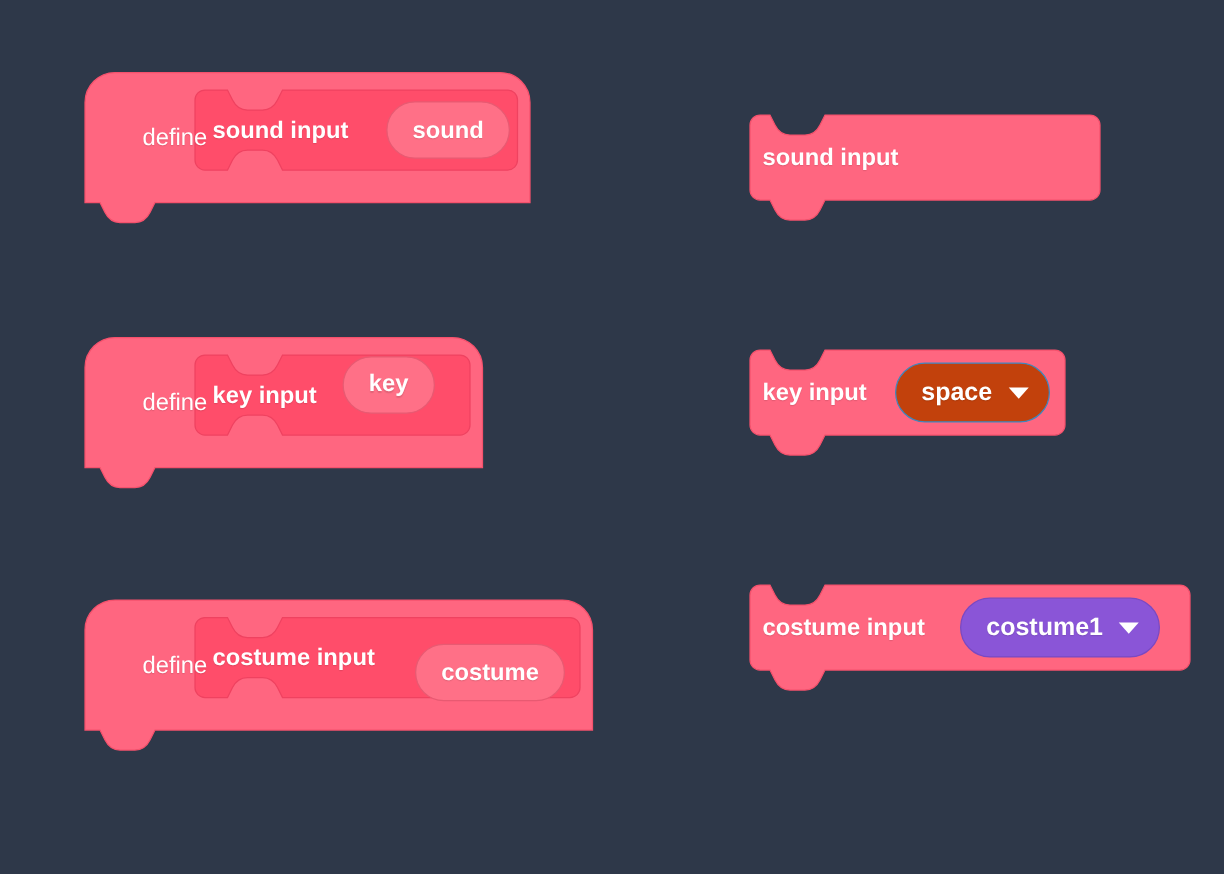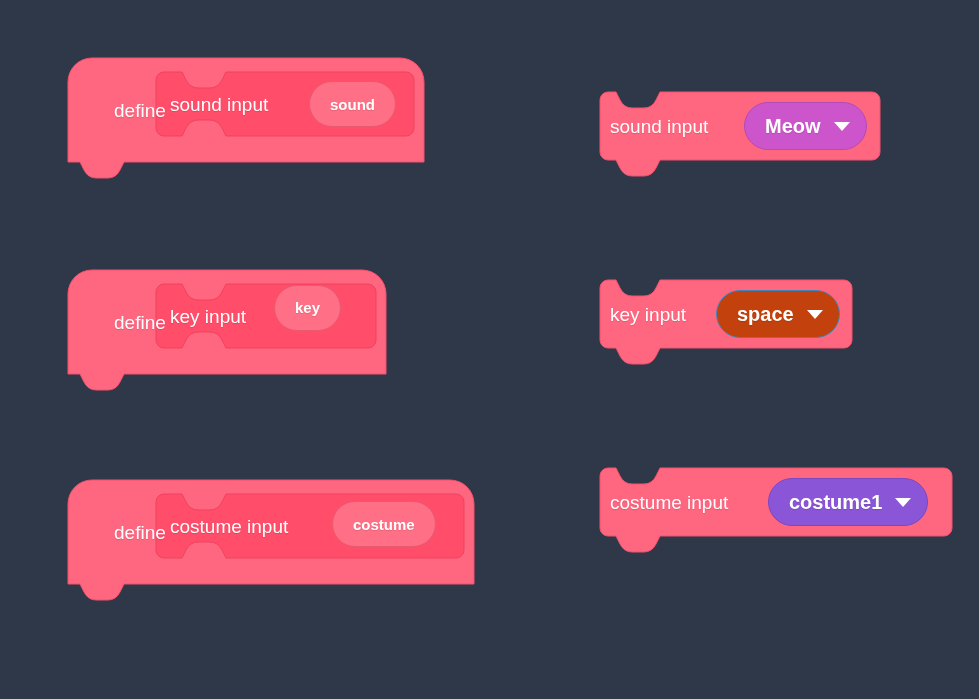--- a/index.html
+++ b/index.html
@@ -38,21 +38,21 @@
     top: 0;
     left: 0;
     display: flex;
     align-items: center;
   }
 
   
   .lbl {
     color: #ffffff;
     font-size: 19px;
-    font-weight: normal;
+    font-weight: bold;
     white-space: nowrap;
     line-height: 1;
     text-shadow: 0 1px 1px rgba(0,0,0,0.12);
   }
   .lbl.define-word {
     font-weight: normal;
     margin-left: 32px;
   }
 
   
@@ -61,21 +61,21 @@
     align-items: center;
     justify-content: center;
     height: 46px;
     border-radius: 23px;
     background: #FF7087;
     border: 1px solid #E85A72;
     box-sizing: border-box;
     padding: 0 20px;
   }
   .reporter .lbl {
-    font-size: 15px;
+    font-size: 19px;
     font-weight: bold;
   }
 
   
   .dropdown {
     display: inline-flex;
     align-items: center;
     justify-content: center;
     height: 48px;
     border-radius: 24px;
@@ -163,42 +163,36 @@
       <path d="M88,22 A8,8 0 0 1 96,14 L114,14 L118,22 Q122,30 130,30 L142,30 Q150,30 154,22 L158,14
                L388,14 A8,8 0 0 1 396,22 L396,70 A8,8 0 0 1 388,78 L158,78
                L154,70 Q150,62 142,62 L130,62 Q122,62 118,70 L114,78 L96,78 A8,8 0 0 1 88,70 Z" fill="#FF4D6A" stroke="#EF4260" stroke-width="1"></path>
     </svg>
     <div class="layer" style="left:14px; top:0; height:104px;">
       <span class="lbl define-word">define</span>
     </div>
     <div class="layer" style="left:102px; top:14px; height:64px;">
       <span class="lbl">costume input</span>
     </div>
-    <div class="layer" style="left:264px; top:12px; height:64px;">
+    <div class="layer" style="left:264px; top:26px; height:64px;">
       <span class="reporter">
         <span class="lbl">costume</span>
       </span>
     </div>
   </div>
 
   <div class="block" style="left:600px; top:92px; width:280px; height:84px;">
     <svg width="280" height="84" viewBox="0 0 280 84">
       <path d="M0,8 A8,8 0 0 1 8,0 L16,0 L20,8 Q24,16 32,16 L44,16 Q52,16 56,8 L60,0
                L272,0 A8,8 0 0 1 280,8 L280,60 A8,8 0 0 1 272,68 L60,68
                L56,76 Q52,84 44,84 L32,84 Q24,84 20,76 L16,68 L8,68 A8,8 0 0 1 0,60 Z" fill="#FF6680" stroke="#F5516C" stroke-width="1"></path>
     </svg>
     <div class="layer" style="left:10px; top:0; height:68px;">
       <span class="lbl">sound input</span>
     </div>
-    <div class="layer" style="left:144px; top:0; height:68px;">
-      <span class="dropdown purple">
-        <span class="lbl">Meow</span>
-        <span class="caret"></span>
-      </span>
-    </div>
   </div>
 
   <div class="block" style="left:600px; top:280px; width:252px; height:84px;">
     <svg width="252" height="84" viewBox="0 0 252 84">
       <path d="M0,8 A8,8 0 0 1 8,0 L16,0 L20,8 Q24,16 32,16 L44,16 Q52,16 56,8 L60,0
                L244,0 A8,8 0 0 1 252,8 L252,60 A8,8 0 0 1 244,68 L60,68
                L56,76 Q52,84 44,84 L32,84 Q24,84 20,76 L16,68 L8,68 A8,8 0 0 1 0,60 Z" fill="#FF6680" stroke="#F5516C" stroke-width="1"></path>
     </svg>
     <div class="layer" style="left:10px; top:0; height:68px;">
       <span class="lbl">key input</span>

